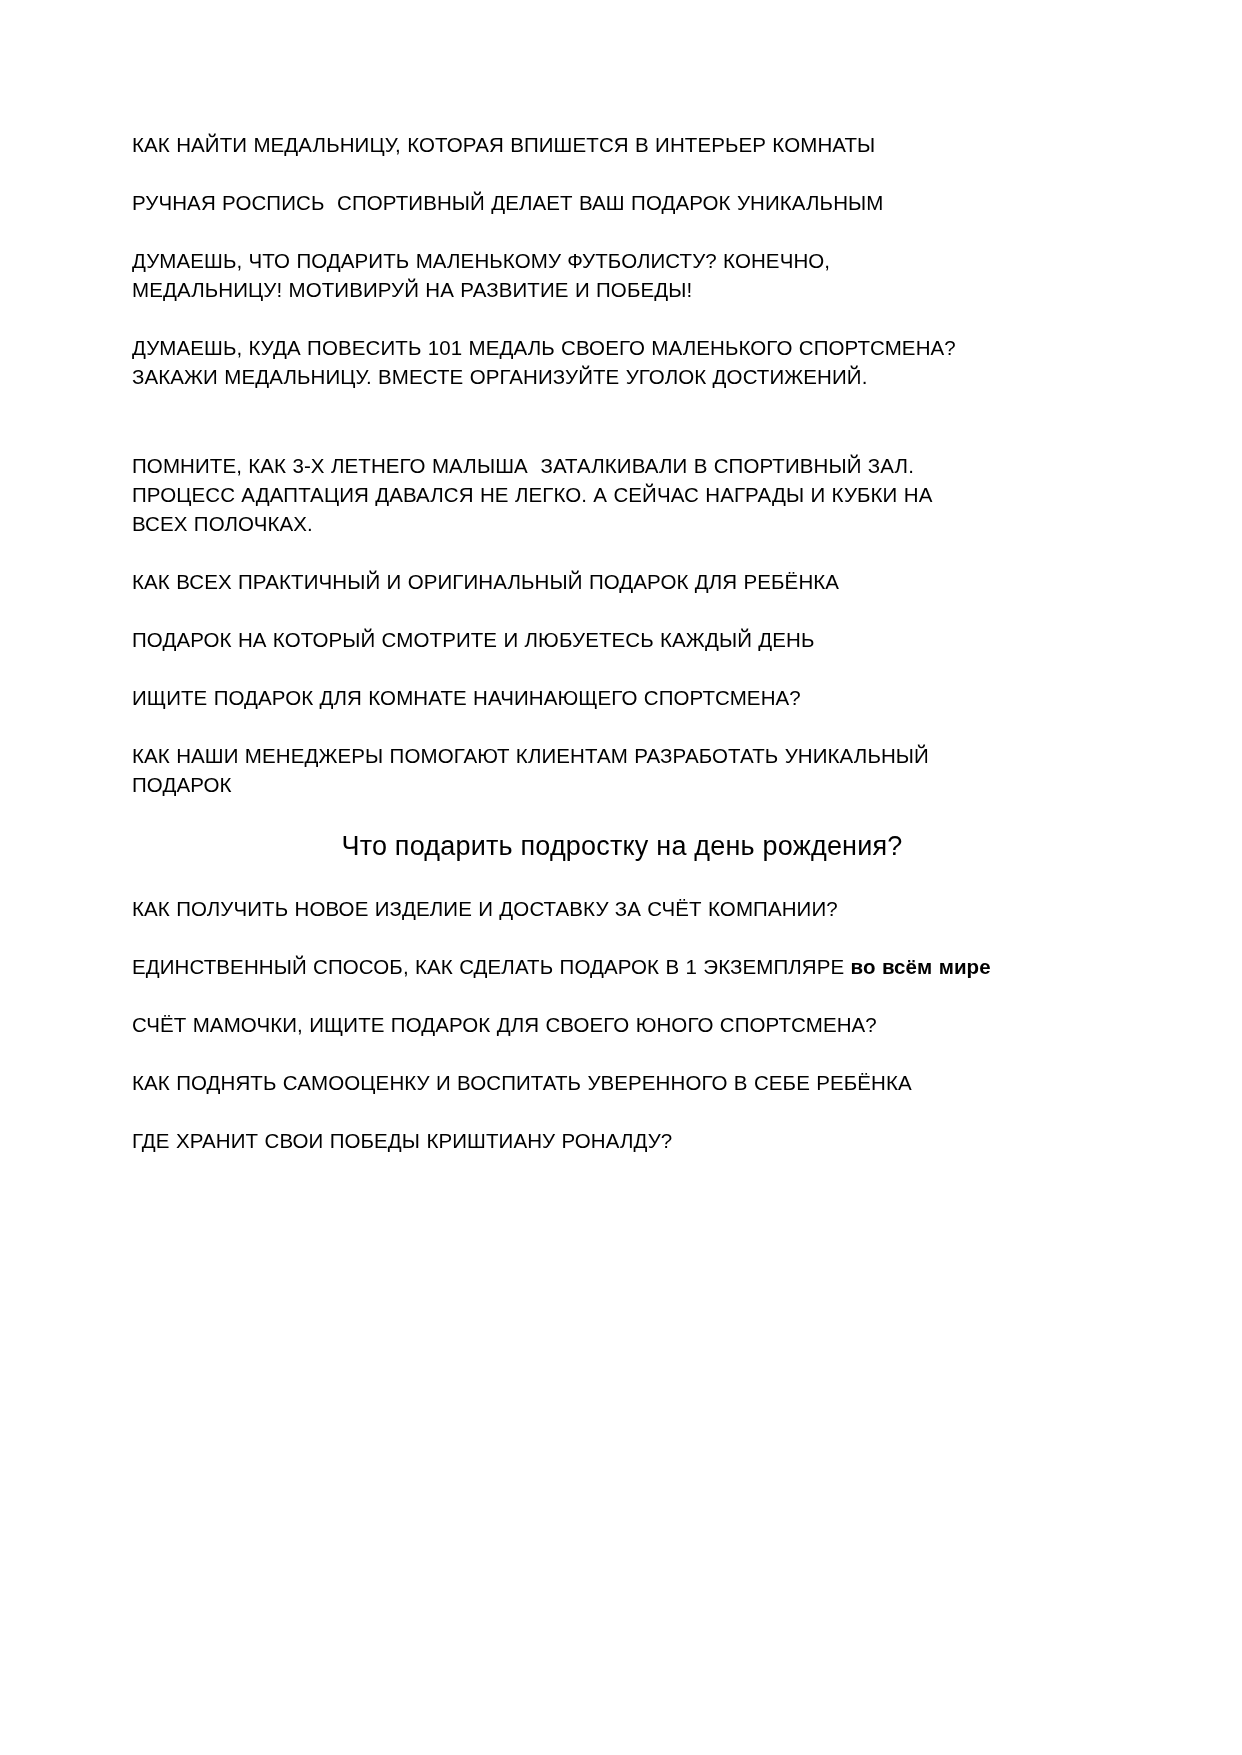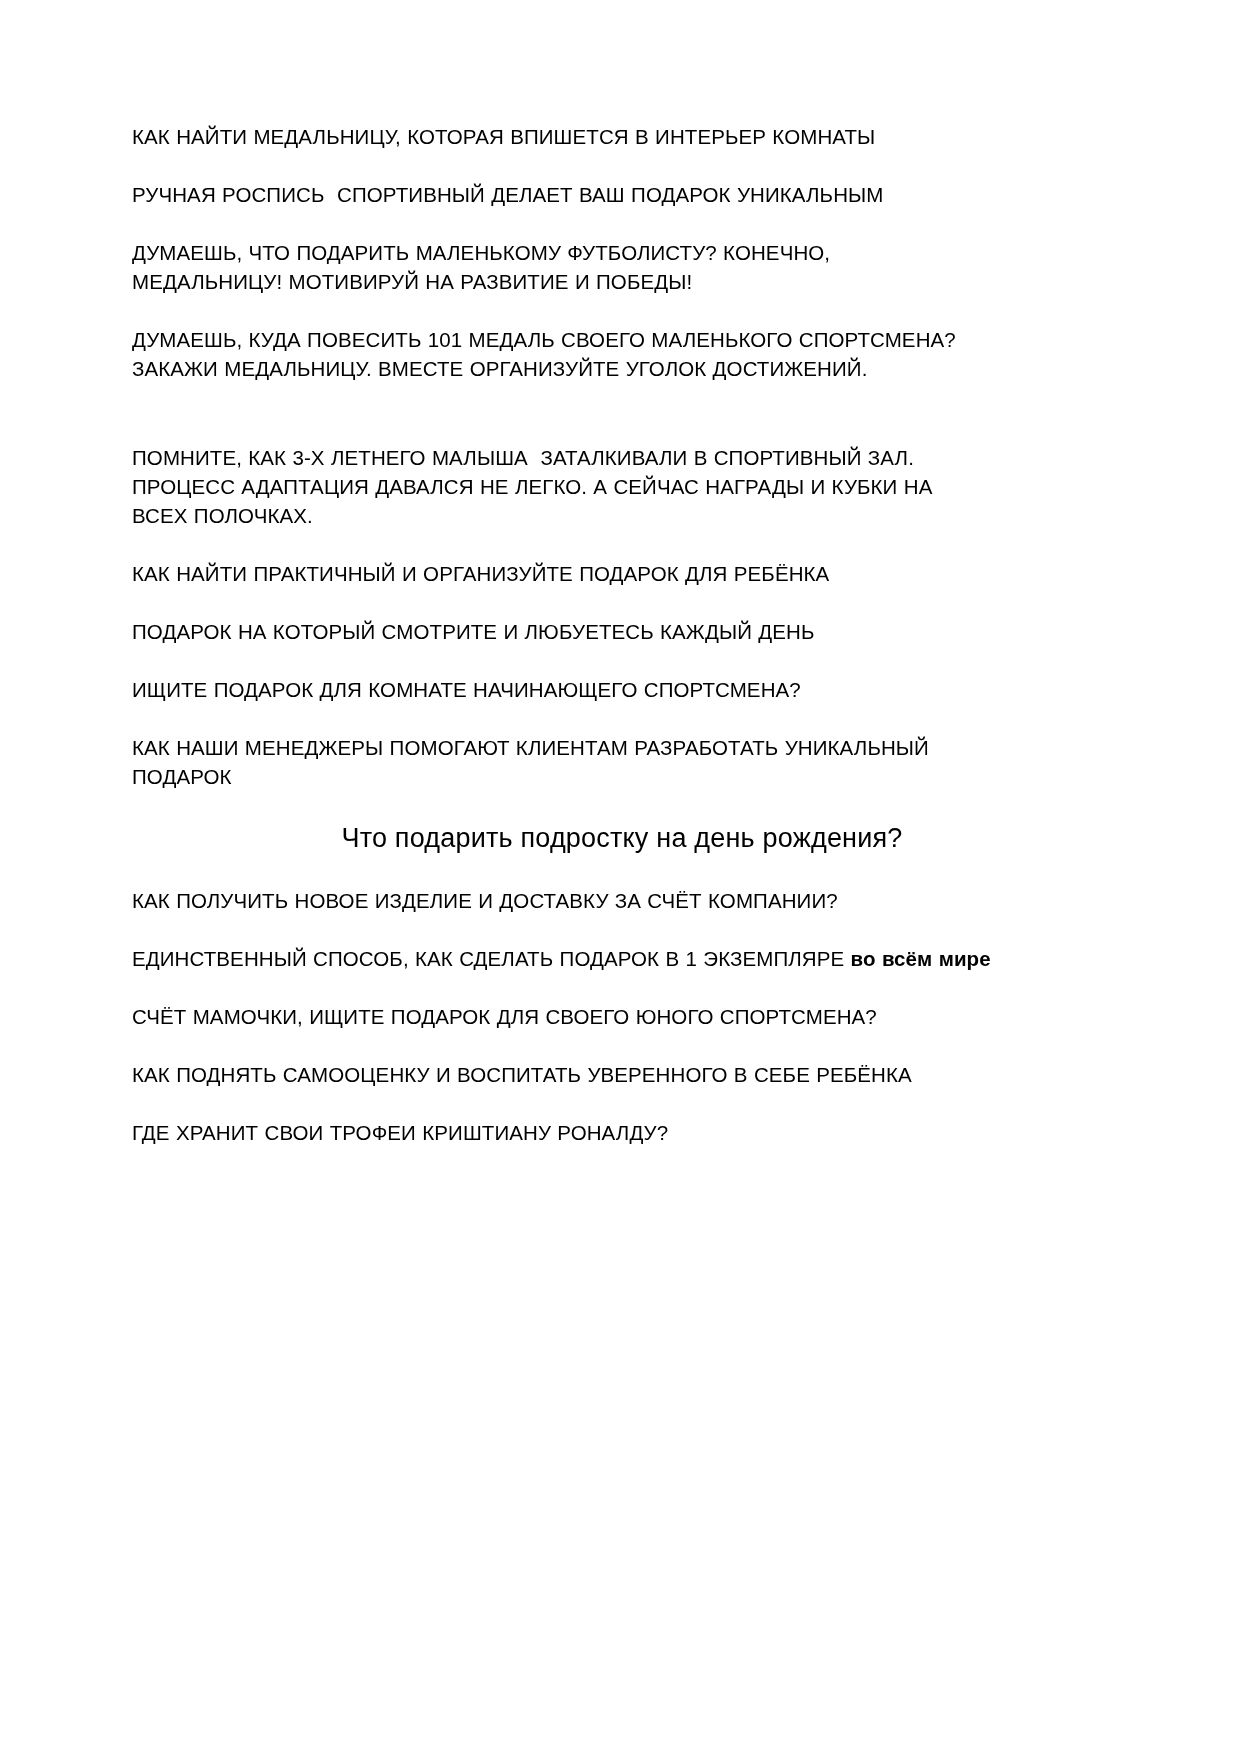--- a/index.html
+++ b/index.html
@@ -24,21 +24,21 @@
   .content {
     position: absolute;
     left: 132px;
     top: 122px;
     width: 980px;
   }
   .para {
     font-size: 20.5px;
     line-height: 29px;
     letter-spacing: 0.1px;
-    margin: 0 0 29px 0;
+    margin: 8px 0 29px 0;
     white-space: pre-wrap;
     word-spacing: 0.5px;
   }
   .para.gap-large {
     margin-bottom: 60px;
   }
   .heading {
     font-size: 27px;
     line-height: 36px;
     font-weight: 400;
@@ -64,36 +64,36 @@
     <p class="para">ДУМАЕШЬ, ЧТО ПОДАРИТЬ МАЛЕНЬКОМУ ФУТБОЛИСТУ? КОНЕЧНО,
 МЕДАЛЬНИЦУ! МОТИВИРУЙ НА РАЗВИТИЕ И ПОБЕДЫ!</p>
 
     <p class="para gap-large">ДУМАЕШЬ, КУДА ПОВЕСИТЬ 101 МЕДАЛЬ СВОЕГО МАЛЕНЬКОГО СПОРТСМЕНА?
 ЗАКАЖИ МЕДАЛЬНИЦУ. ВМЕСТЕ ОРГАНИЗУЙТЕ УГОЛОК ДОСТИЖЕНИЙ.</p>
 
     <p class="para">ПОМНИТЕ, КАК 3-Х ЛЕТНЕГО МАЛЫША  ЗАТАЛКИВАЛИ В СПОРТИВНЫЙ ЗАЛ.
 ПРОЦЕСС АДАПТАЦИЯ ДАВАЛСЯ НЕ ЛЕГКО. А СЕЙЧАС НАГРАДЫ И КУБКИ НА
 ВСЕХ ПОЛОЧКАХ.</p>
 
-    <p class="para">КАК НАЙТИ ПРАКТИЧНЫЙ И ОРГАНИЗУЙТЕ ПОДАРОК ДЛЯ РЕБЁНКА</p>
+    <p class="para">КАК ВСЕХ ПРАКТИЧНЫЙ И ОРИГИНАЛЬНЫЙ ПОДАРОК ДЛЯ РЕБЁНКА</p>
 
     <p class="para">ПОДАРОК НА КОТОРЫЙ СМОТРИТЕ И ЛЮБУЕТЕСЬ КАЖДЫЙ ДЕНЬ</p>
 
     <p class="para">ИЩИТЕ ПОДАРОК ДЛЯ КОМНАТЕ НАЧИНАЮЩЕГО СПОРТСМЕНА?</p>
 
 
     <p class="para">КАК НАШИ МЕНЕДЖЕРЫ ПОМОГАЮТ КЛИЕНТАМ РАЗРАБОТАТЬ УНИКАЛЬНЫЙ
 ПОДАРОК</p>
 
     <h2 class="heading">Что подарить подростку на день рождения?</h2>
 
     <p class="para">КАК ПОЛУЧИТЬ НОВОЕ ИЗДЕЛИЕ И ДОСТАВКУ ЗА СЧЁТ КОМПАНИИ?</p>
 
     <p class="para"><span>ЕДИНСТВЕННЫЙ СПОСОБ, КАК СДЕЛАТЬ ПОДАРОК В 1 ЭКЗЕМПЛЯРЕ </span><span class="bold-frag">во всём мире</span></p>
 
     <p class="para">СЧЁТ МАМОЧКИ, ИЩИТЕ ПОДАРОК ДЛЯ СВОЕГО ЮНОГО СПОРТСМЕНА?</p>
 
     <p class="para">КАК ПОДНЯТЬ САМООЦЕНКУ И ВОСПИТАТЬ УВЕРЕННОГО В СЕБЕ РЕБЁНКА</p>
 
-    <p class="para">ГДЕ ХРАНИТ СВОИ ТРОФЕИ КРИШТИАНУ РОНАЛДУ?</p>
+    <p class="para">ГДЕ ХРАНИТ СВОИ ПОБЕДЫ КРИШТИАНУ РОНАЛДУ?</p>
 
   </div>
 </div>
 
 </body></html>

